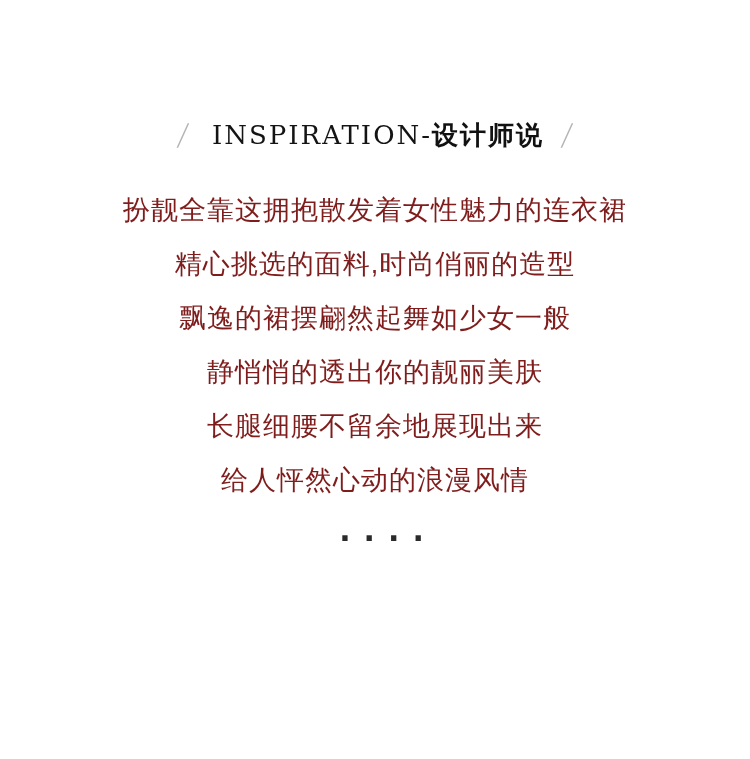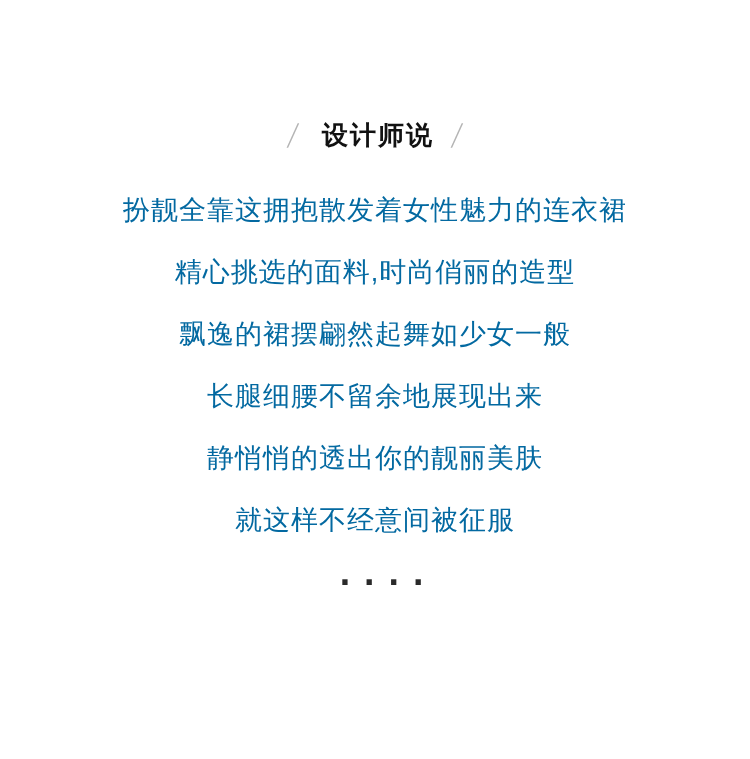--- a/index.html
+++ b/index.html
@@ -47,27 +47,27 @@
     font-weight: 700;
     letter-spacing: 2px;
     color: #111111;
   }
   
   .copy {
     margin-top: 25px;
     text-align: center;
   }
   .copy p {
-    margin: 8px;
+    margin: 0;
     height: 54px;
     line-height: 54px;
     font-size: 27px;
     letter-spacing: 1px;
     font-weight: 300;
-    color: #0369a1;
+    color: #7f1d1d;
     font-family: "Liberation Sans", sans-serif;
   }
   
   .dots {
     margin-top: 4px;
     height: 40px;
     line-height: 40px;
     text-align: center;
     font-size: 30px;
     font-weight: 700;
@@ -77,28 +77,29 @@
     font-family: "DejaVu Sans", sans-serif;
   }
 </style>
 </head>
 <body>
 
 <div class="page">
 
   <div class="title-row">
     <span class="slash left">/</span>
+    <span class="title-en">INSPIRATION-</span>
     <span class="title-zh">设计师说</span>
     <span class="slash right">/</span>
   </div>
 
   <div class="copy">
     <p>扮靓全靠这拥抱散发着女性魅力的连衣裙</p>
     <p>精心挑选的面料,时尚俏丽的造型</p>
     <p>飘逸的裙摆翩然起舞如少女一般</p>
+    <p>静悄悄的透出你的靓丽美肤</p>
     <p>长腿细腰不留余地展现出来</p>
-    <p>静悄悄的透出你的靓丽美肤</p>
-    <p>就这样不经意间被征服</p>
+    <p>给人怦然心动的浪漫风情</p>
   </div>
 
   <div class="dots">....</div>
 
 </div>
 
 </body></html>

